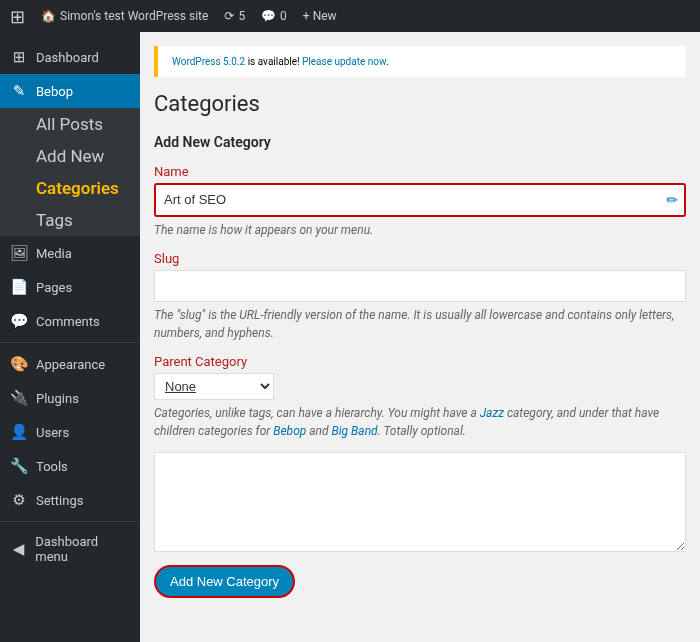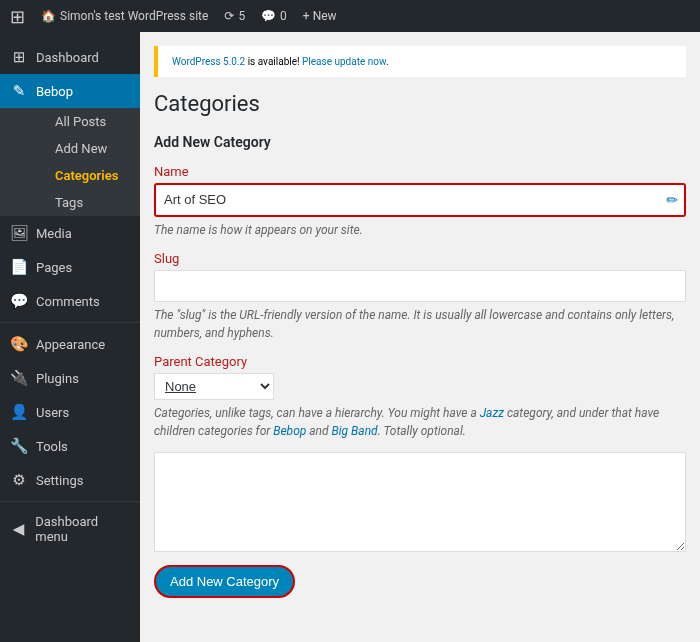--- a/index.html
+++ b/index.html
@@ -52,25 +52,24 @@
       color: #ccc;
       text-decoration: none;
     }
     .sidebar-item.active { background: #0073aa; color: #fff; }
     .sidebar-item .icon { font-size: 15px; width: 18px; text-align: center; }
 
     .sidebar-submenu { background: #32373c; }
     .sidebar-submenu .sub-item {
       display: block;
       padding: 6px 26px 6px 36px;
-      font-size: 13px;
+      font-size: 17px;
       color: #ccc;
       cursor: pointer;
       text-decoration: none;
-      margin-left: 19px;
     }
     .sidebar-submenu .sub-item.highlight {
       color: #ffb900;
       font-weight: 600;
     }
 
     .sidebar-divider { height: 1px; background: #32373c; margin: 4px 0; }
 
     
     .content-area {
@@ -285,21 +284,21 @@
 
       <div class="form-section-title">Add New Category</div>
 
       
       <div class="form-row">
         <label class="field-label">Name</label>
         <div class="name-field-wrapper">
           <input type="text" class="text-input" value="Art of SEO" style="">
           <span class="name-pencil-icon">✏</span>
         </div>
-        <p class="field-hint">The name is how it appears on your site.</p>
+        <p class="field-hint">The name is how it appears on your menu.</p>
       </div>
 
       
       <div class="form-row">
         <label class="field-label">Slug</label>
         <input type="text" class="text-input" value="" style="">
         <p class="field-hint">The "slug" is the URL-friendly version of the name. It is usually all lowercase and contains only letters, numbers, and hyphens.</p>
       </div>
 
       

